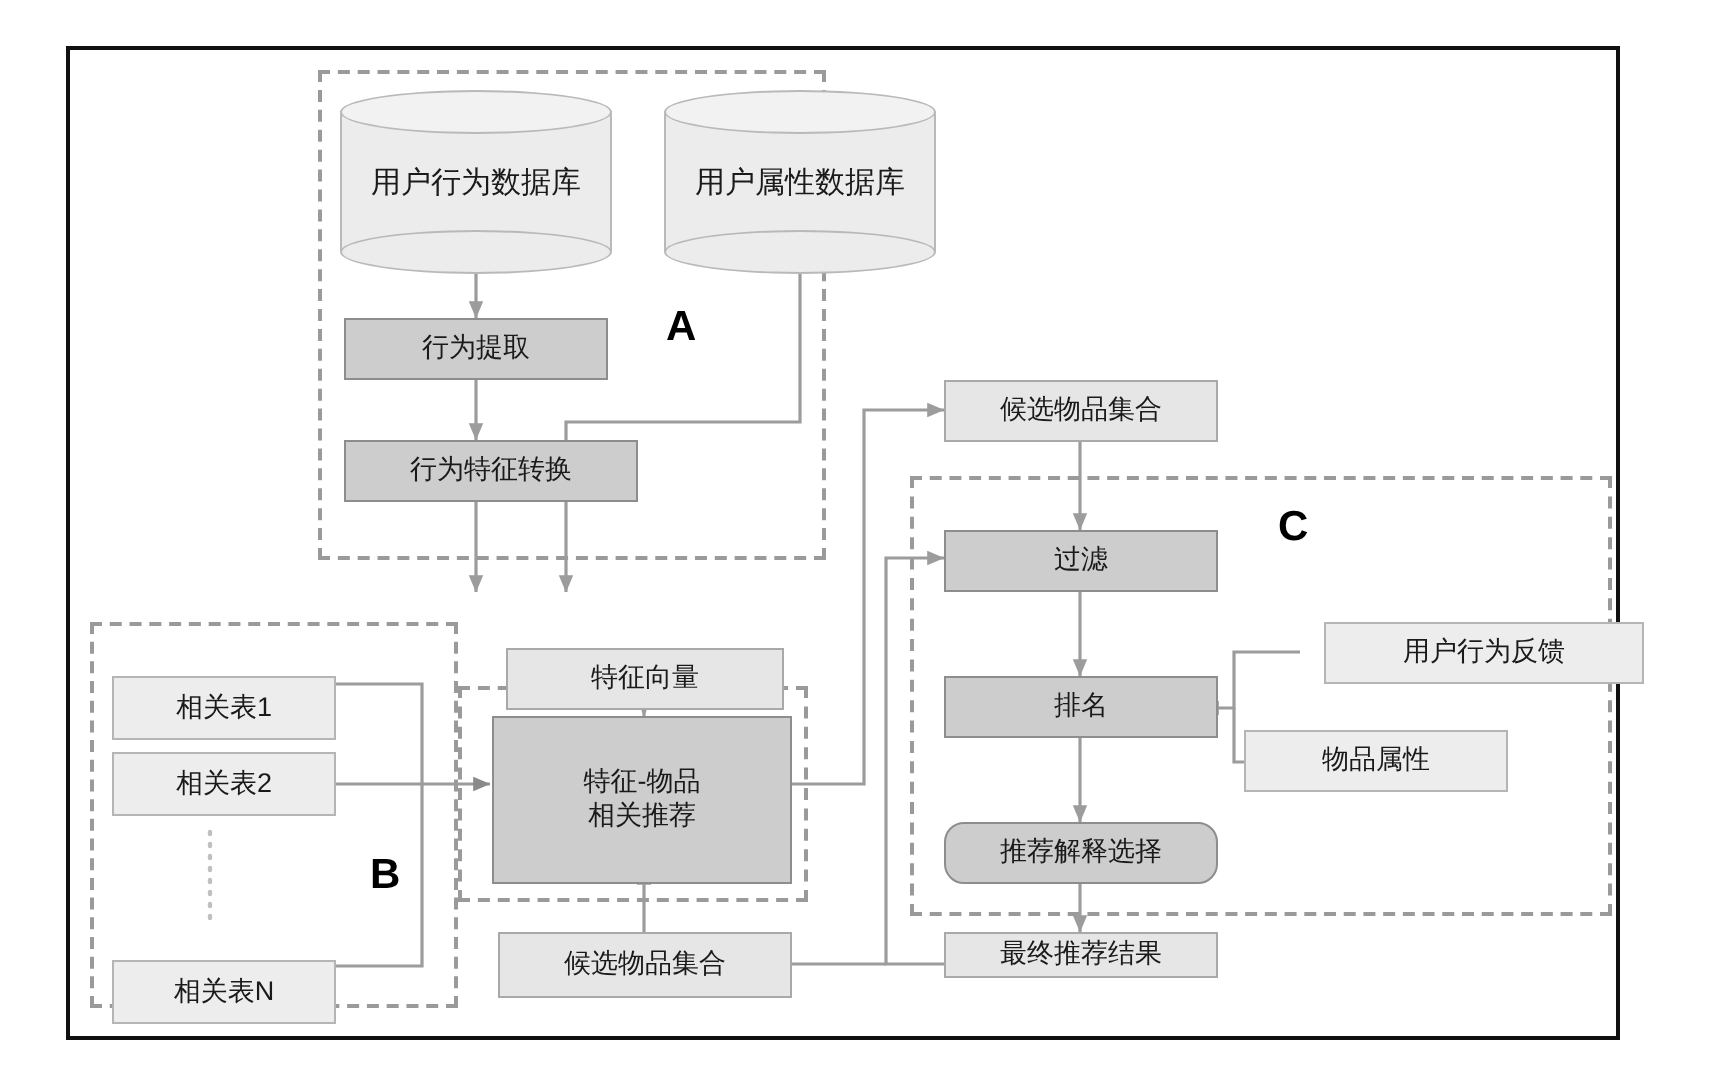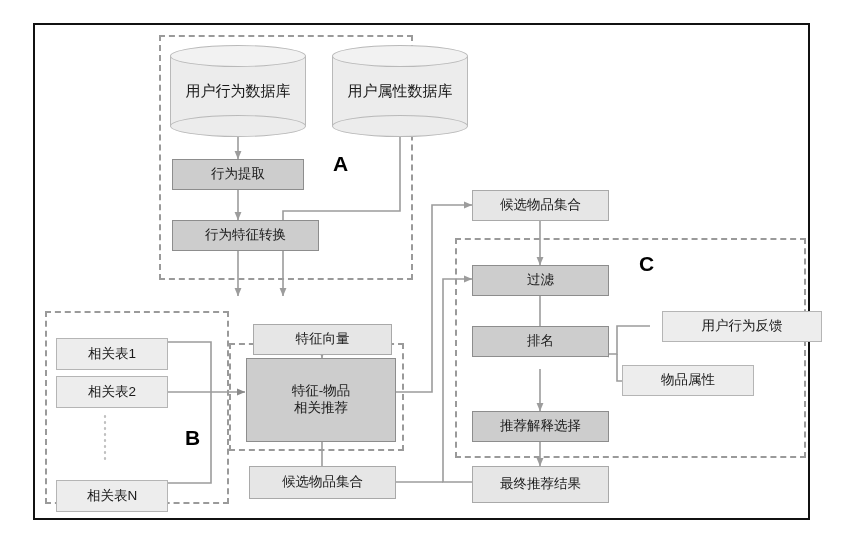--- a/index.html
+++ b/index.html
@@ -140,29 +140,29 @@
   </div>
 
   <div class="node light" style="left:472px;top:190px;width:137px;height:31px;">
     <span class="lbl">候选物品集合</span>
   </div>
 
   <div class="node dark" style="left:472px;top:265px;width:137px;height:31px;">
     <span class="lbl">过滤</span>
   </div>
 
-  <div class="node dark" style="left:472px;top:326px;width:137px;height:31px;">
+  <div class="node dark" style="left:472px;top:338px;width:137px;height:31px;">
     <span class="lbl">排名</span>
   </div>
 
-  <div class="node dark" style="left:472px;top:411px;width:137px;height:31px;">
+  <div class="node dark" style="left:472px;top:411px;width:137px;height:31px;border-radius:10px;">
     <span class="lbl">推荐解释选择</span>
   </div>
 
-  <div class="node light" style="left:472px;top:466px;width:137px;height:37px;">
+  <div class="node light" style="left:472px;top:466px;width:137px;height:23px;">
     <span class="lbl">最终推荐结果</span>
   </div>
 
   <div class="node lighter" style="left:650px;top:311px;width:160px;height:31px;margin-left:12px;">
     <span class="lbl">用户行为反馈</span>
   </div>
 
   <div class="node lighter" style="left:622px;top:365px;width:132px;height:31px;">
     <span class="lbl">物品属性</span>
   </div>

